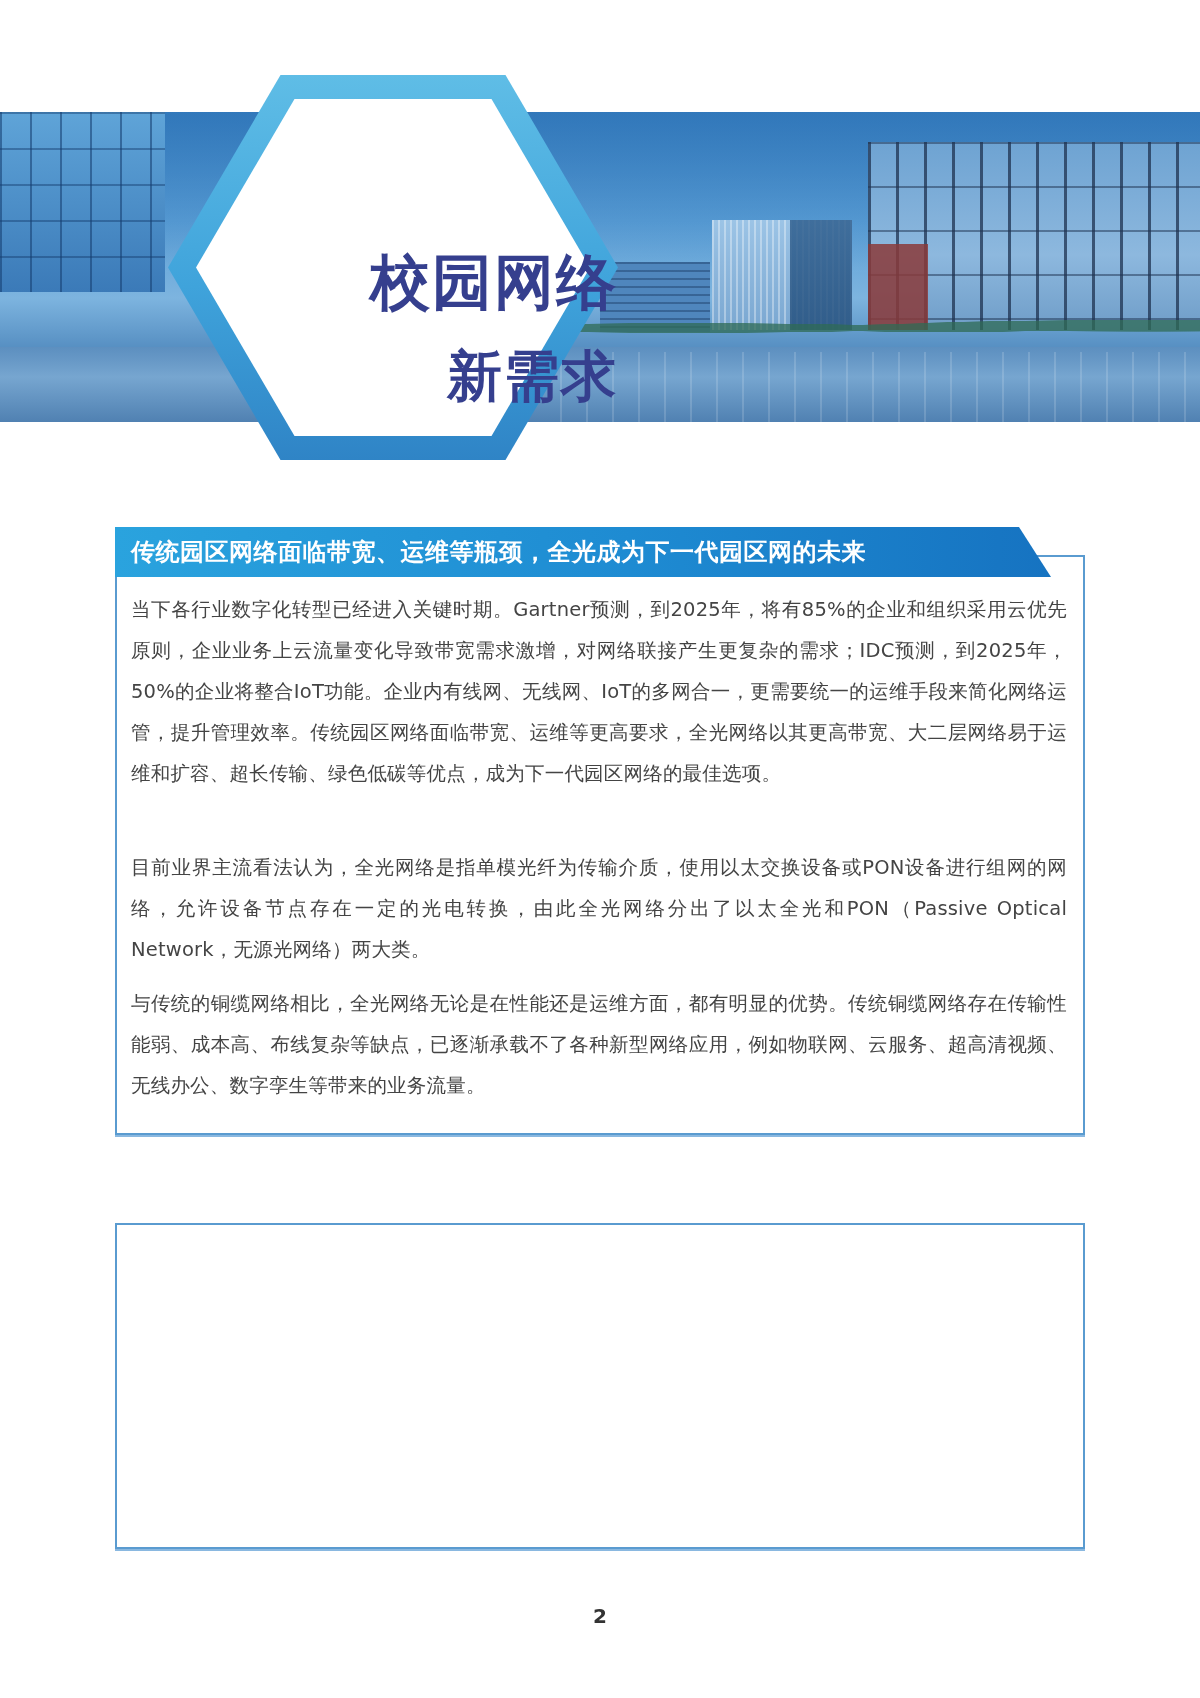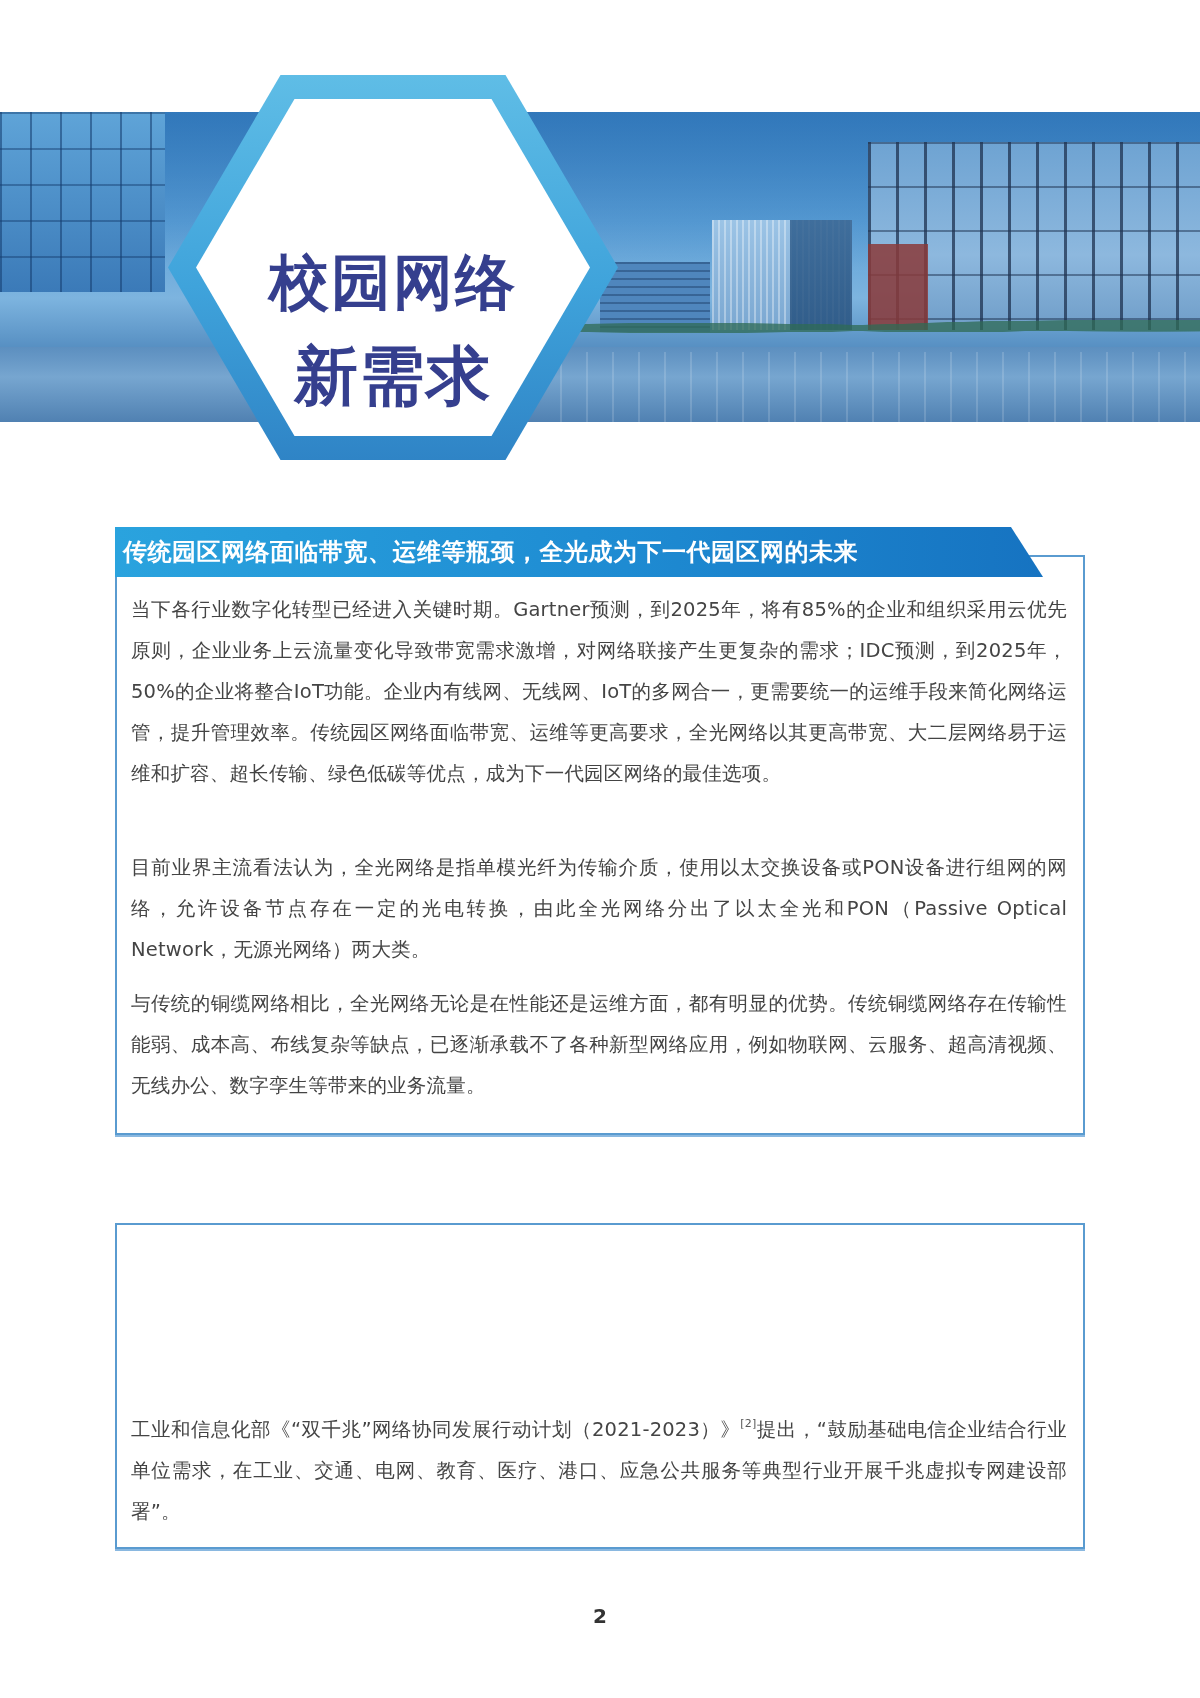--- a/index.html
+++ b/index.html
@@ -44,31 +44,31 @@
       opacity: .75; }
     .reflect { position: absolute; left: 560px; top: 240px; width: 640px; height: 70px;
       background: repeating-linear-gradient(90deg, rgba(255,255,255,0.15) 0 2px, transparent 2px 26px); }
 
     
     .hex-wrap { position: absolute; left: 168px; top: 75px; width: 450px; height: 385px; }
     .hex-outer, .hex-inner { position: absolute; clip-path: polygon(25% 0, 75% 0, 100% 50%, 75% 100%, 25% 100%, 0 50%); }
     .hex-outer { left: 0; top: 0; width: 450px; height: 385px;
       background: linear-gradient(180deg, #5fbde6 0%, #3fa3db 55%, #2f84c6 100%); }
     .hex-inner { left: 28px; top: 24px; width: 394px; height: 337px; background: #ffffff; }
-    .hex-title { position: absolute; left: 0; width: 450px; text-align: center; color: #353f8e; font-weight: bold;
+    .hex-title { position: absolute; left: 0; width: 450px; text-align: right; color: #353f8e; font-weight: bold;
       font-family: "DejaVu Sans", sans-serif; }
     .hex-title.l1 { top: 172px; font-size: 60px; letter-spacing: 2px; line-height: 70px; }
-    .hex-title.l2 { top: 258px; font-size: 64px; letter-spacing: 2px; line-height: 86px; }
+    .hex-title.l2 { top: 258px; font-size: 55px; letter-spacing: 2px; line-height: 86px; }
 
     
     .section { position: absolute; left: 115px; width: 970px; }
     .section .box { position: absolute; left: 0; right: 0; border: 2px solid #5a9bd0; border-top-width: 2px; background: #fff;
       box-shadow: 0 2px 0 #8ab8e0; }
     .section .tab { position: absolute; left: 0; top: 0; height: 50px; color: #fff; font-weight: bold; font-size: 24px;
-      line-height: 50px; padding-left: 8px;
+      line-height: 50px; padding-left: 16px;
       background: linear-gradient(90deg, #2aa3de 0%, #1e8bd2 55%, #1673c1 100%);
       clip-path: polygon(0 0, calc(100% - 32px) 0, 100% 100%, 0 100%);
       letter-spacing: 0.5px; }
     .para { position: absolute; left: 16px; right: 18px; font-size: 19.5px; color: #444; line-height: 41px; text-align: justify; letter-spacing: 0.2px; }
     sup.ref { font-size: 11px; vertical-align: top; position: relative; top: -6px; color: #555; }
 
     .page-num { position: absolute; left: 0; width: 1200px; top: 1604px; text-align: center; font-size: 20px; color: #333; font-weight: bold; }
   </style>
 </head>
 <body>
@@ -96,18 +96,15 @@
 <div class="section" style="top:527px; height:608px;">
   <div class="box" style="top:28px; height:576px;"></div>
   <div class="tab" style="width:920px;">传统园区网络面临带宽、运维等瓶颈，全光成为下一代园区网的未来</div>
   <div class="para" style="top:62px;">当下各行业数字化转型已经进入关键时期。Gartner预测，到2025年，将有85%的企业和组织采用云优先原则，企业业务上云流量变化导致带宽需求激增，对网络联接产生更复杂的需求；IDC预测，到2025年，50%的企业将整合IoT功能。企业内有线网、无线网、IoT的多网合一，更需要统一的运维手段来简化网络运管，提升管理效率。传统园区网络面临带宽、运维等更高要求，全光网络以其更高带宽、大二层网络易于运维和扩容、超长传输、绿色低碳等优点，成为下一代园区网络的最佳选项。</div>
   <div class="para" style="top:456px;">与传统的铜缆网络相比，全光网络无论是在性能还是运维方面，都有明显的优势。传统铜缆网络存在传输性能弱、成本高、布线复杂等缺点，已逐渐承载不了各种新型网络应用，例如物联网、云服务、超高清视频、无线办公、数字孪生等带来的业务流量。</div>
   <div class="para" style="top:320px;">目前业界主流看法认为，全光网络是指单模光纤为传输介质，使用以太交换设备或PON设备进行组网的网络，允许设备节点存在一定的光电转换，由此全光网络分出了以太全光和PON（Passive Optical Network，无源光网络）两大类。</div>
 </div>
 
 <div class="section" style="top:1195px; height:360px;">
   <div class="box" style="top:28px; height:322px;"></div>
-  <div class="para" style="top:214px;">
-    <span>工业和信息化部《“双千兆”网络协同发展行动计划（2021-2023）》</span><sup class="ref">[2]</sup><span>提出，“鼓励基础电信企业结合行业单位需求，在工业、交通、电网、教育、医疗、港口、应急公共服务等典型行业开展千兆虚拟专网建设部署”。</span>
-  </div>
 </div>
 
 <div class="page-num">2</div>
 
 </body></html>

